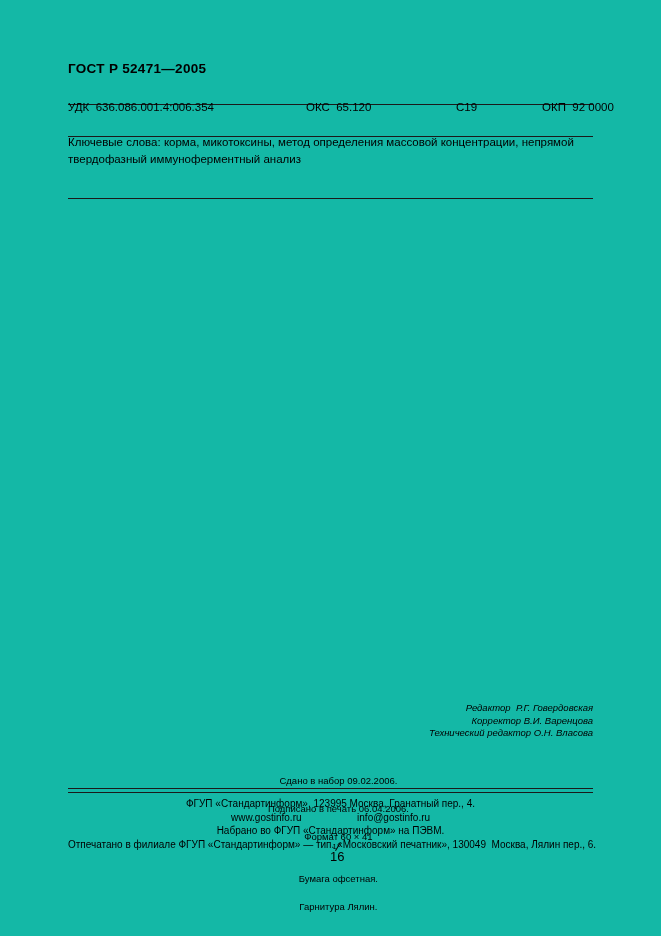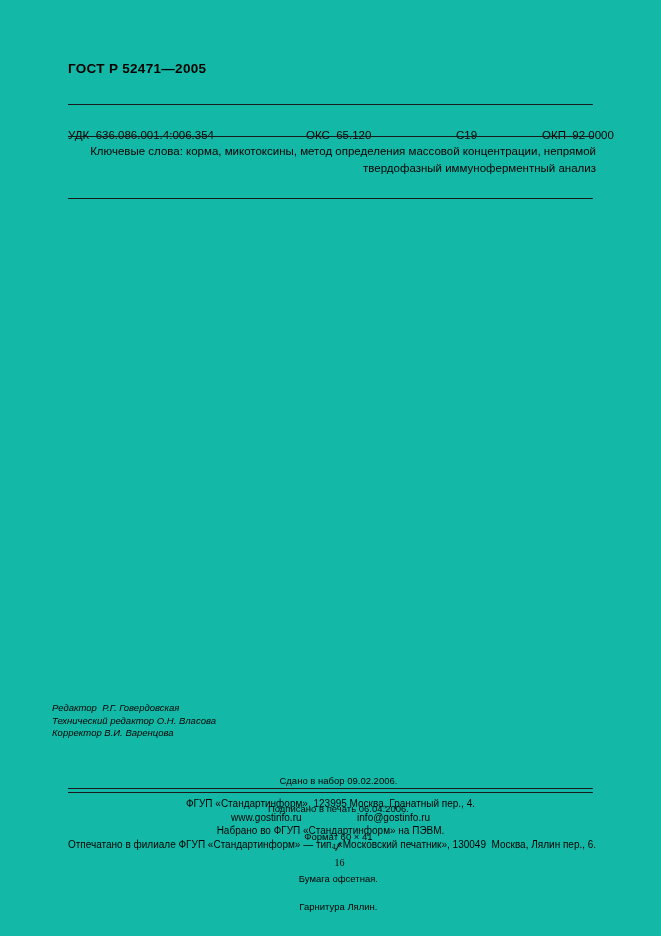--- a/index.html
+++ b/index.html
@@ -39,47 +39,46 @@
   }
   .rule-top { top: 104px; }
   .rule-mid { top: 136px; }
   .rule-bottom { top: 198px; }
   .rule-footer-top { top: 788px; }
   .rule-footer-bottom { top: 792px; }
 
   .codes-row {
     position: absolute;
     left: 68px;
-    top: 129px;
+    top: 101px;
     width: 525px;
     font-size: 11.5px;
     height: 16px;
   }
   .codes-row span { position: absolute; white-space: pre; }
   .code-udk { left: 0; }
   .code-oks { left: 238px; text-align: right; }
   .code-c { left: 376px; margin-left: 12px; }
   .code-okp { left: 474px; }
 
   .keywords {
     position: absolute;
     left: 68px;
-    top: 143px;
+    top: 134px;
     width: 528px;
     font-size: 11.5px;
     line-height: 16.5px;
-    text-align: right;
   }
 
   .credits {
     position: absolute;
-    left: 52px;
+    left: 68px;
     top: 702px;
     width: 525px;
-    text-align: left;
+    text-align: right;
     font-size: 9.5px;
     line-height: 12.6px;
   }
   .credits .line { white-space: pre; }
   .credits .italic { font-style: italic; }
 
   .print-block {
     position: absolute;
     left: 68px;
     top: 760px;
@@ -105,23 +104,22 @@
   }
   .frac .bar {
     position: absolute;
     left: 1px; top: 2px;
     width: 10px; height: 1px;
     background: #000;
     transform: rotate(-60deg);
   }
   .frac .den {
     position: absolute;
-    right: 0; top: 12px;
-    font-size: 10px;
-    font-family: Liberation Serif, serif;
+    right: 0; top: 6px;
+    font-size: 13px;
   }
 
   .publisher {
     position: absolute;
     left: 68px;
     top: 797px;
     width: 525px;
     text-align: center;
     font-size: 10px;
     line-height: 13.5px;
@@ -145,22 +143,22 @@
   </div>
 
   <div class="rule rule-mid"></div>
 
   <div class="keywords">Ключевые слова:  корма, микотоксины, метод определения массовой концентрации, непрямой твердофазный иммуноферментный анализ</div>
 
   <div class="rule rule-bottom"></div>
 
   <div class="credits">
     <div class="line italic">Редактор  Р.Г. Говердовская</div>
+    <div class="line italic">Корректор В.И. Варенцова</div>
     <div class="line italic">Технический редактор О.Н. Власова</div>
-    <div class="line italic">Корректор В.И. Варенцова</div>
   </div>
 
   <div class="print-block">
     <div class="line">
       <span>Сдано в набор 09.02.2006.</span>
       <span>&nbsp;&nbsp;&nbsp;&nbsp;&nbsp;</span>
       <span>Подписано в печать 06.04.2006.</span>
       <span>&nbsp;&nbsp;&nbsp;&nbsp;</span>
       <span>Формат 60 × 41</span>
       <span class="frac"><span class="num">1</span><span class="bar"></span><span class="den">16</span></span>

